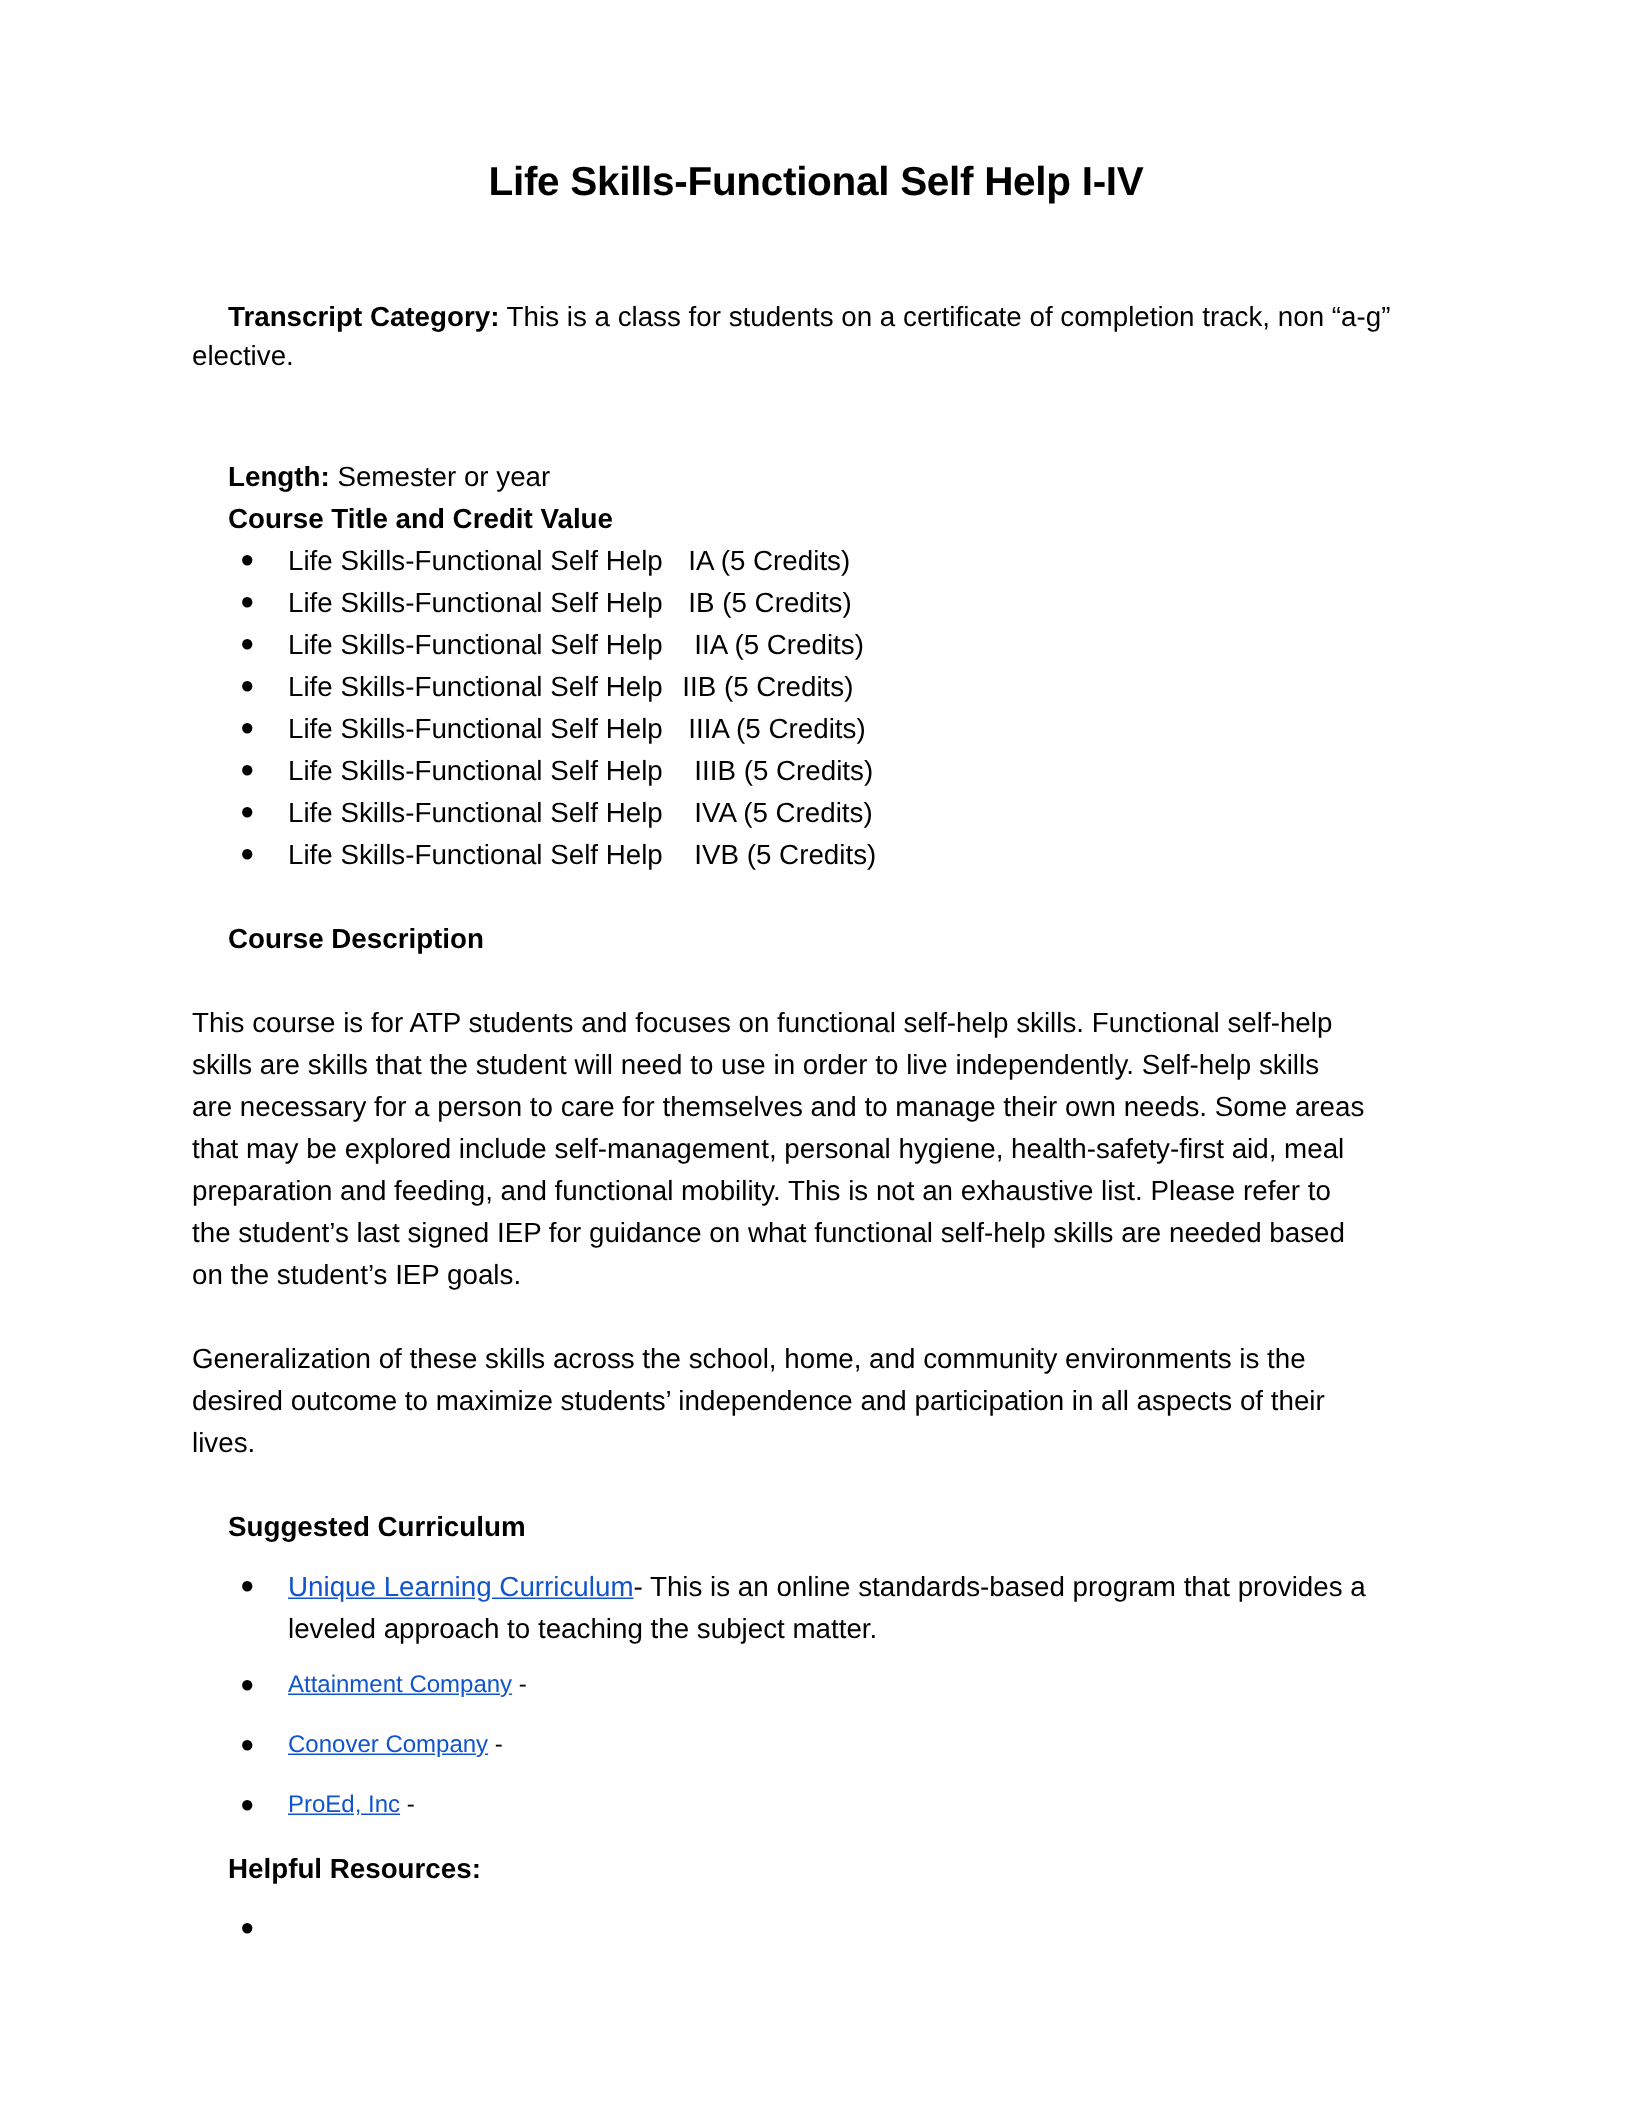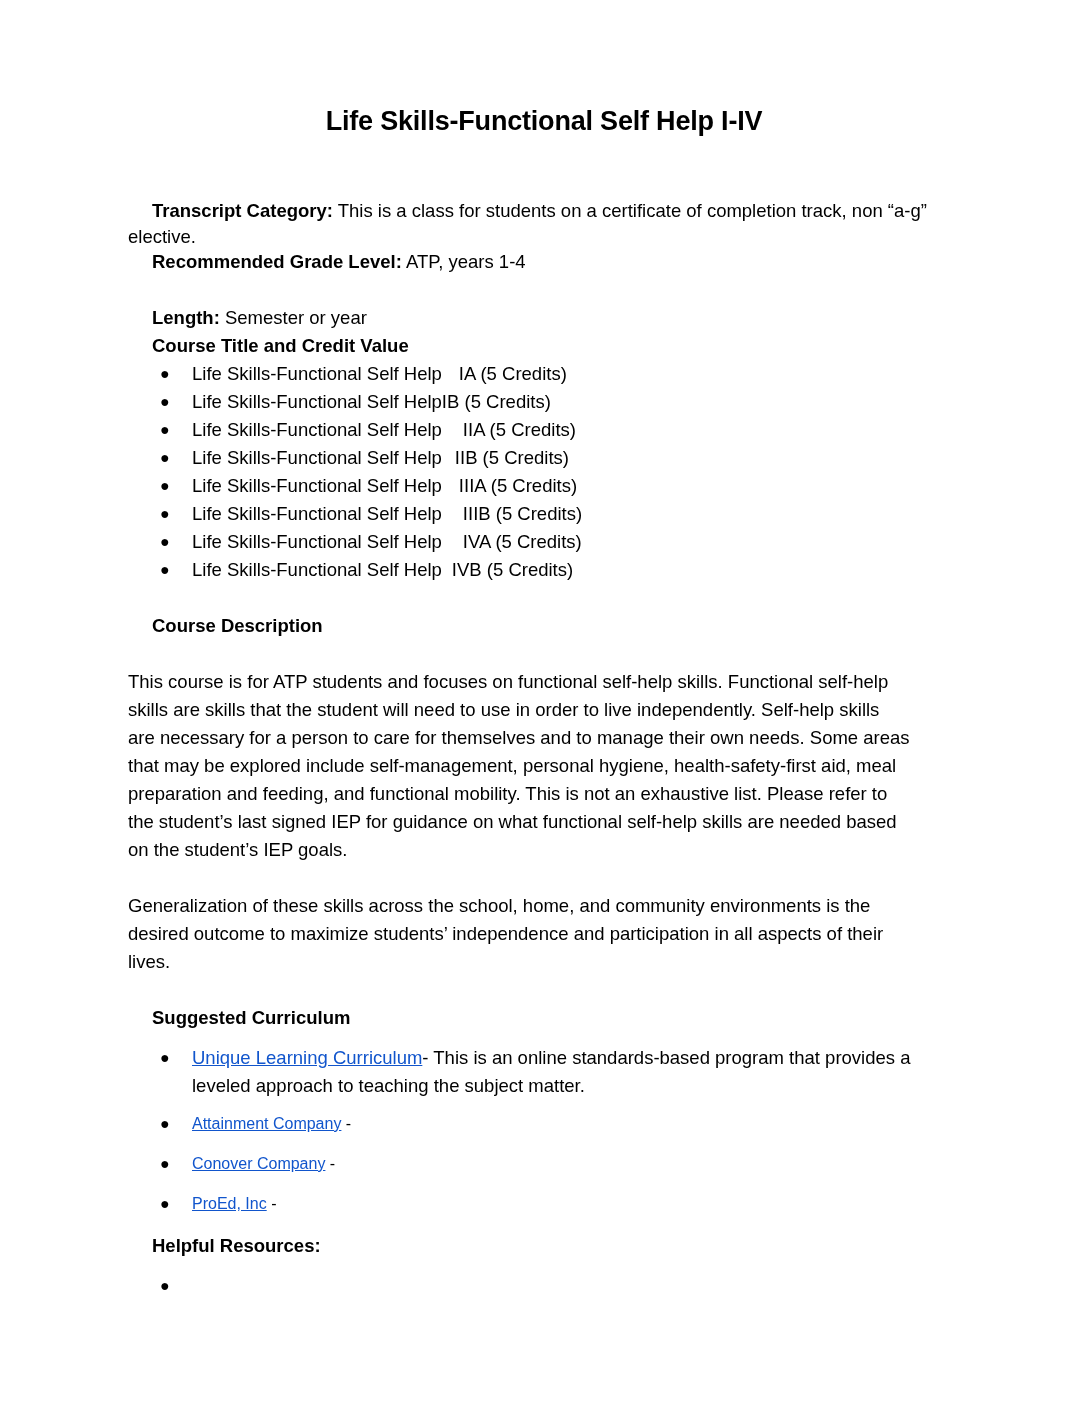--- a/index.html
+++ b/index.html
@@ -29,55 +29,52 @@
 <body>
 
 <div class="page">
   <div class="title">Life Skills-Functional Self Help I-IV</div>
 
   <div class="line" style="top:197px">
     <span class="b">Transcript Category:</span><span> This is a class for students on a certificate of completion track,  non “a-g”</span>
   </div>
   <div class="line" style="top:223px">elective.</div>
 
-  <div class="line" style="top:248px">
-    <span class="b">Recommended Grade Level:</span><span> ATP, years 1-4</span>
-  </div>
 
 
   <div class="line" style="top:304px">
     <span class="b">Length:</span><span> Semester or year</span>
   </div>
 
   <div class="line b" style="top:332px">Course Title and Credit Value</div>
 
   <div>
     <span class="bullet" style="top:360px">●</span>
     <div class="item" style="top:360px"><span>Life Skills-Functional Self Help</span><span class="suffix" style="margin-left:17px">IA (5 Credits)</span></div>
 
     <span class="bullet" style="top:388px">●</span>
-    <div class="item" style="top:388px"><span>Life Skills-Functional Self Help</span><span class="suffix" style="">IB (5 Credits)</span></div>
+    <div class="item" style="top:388px"><span>Life Skills-Functional Self Help</span><span class="suffix" style="margin-left:17px">IB (5 Credits)</span></div>
 
     <span class="bullet" style="top:416px">●</span>
     <div class="item" style="top:416px"><span>Life Skills-Functional Self Help</span><span class="suffix" style="margin-left:21px">IIA (5 Credits)</span></div>
 
     <span class="bullet" style="top:444px">●</span>
     <div class="item" style="top:444px"><span>Life Skills-Functional Self Help</span><span class="suffix" style="margin-left:13px">IIB (5 Credits)</span></div>
 
     <span class="bullet" style="top:472px">●</span>
     <div class="item" style="top:472px"><span>Life Skills-Functional Self Help</span><span class="suffix" style="margin-left:17px">IIIA (5 Credits)</span></div>
 
     <span class="bullet" style="top:500px">●</span>
     <div class="item" style="top:500px"><span>Life Skills-Functional Self Help</span><span class="suffix" style="margin-left:21px">IIIB (5 Credits)</span></div>
 
     <span class="bullet" style="top:528px">●</span>
     <div class="item" style="top:528px"><span>Life Skills-Functional Self Help</span><span class="suffix" style="margin-left:21px">IVA (5 Credits)</span></div>
 
     <span class="bullet" style="top:556px">●</span>
-    <div class="item" style="top:556px"><span>Life Skills-Functional Self Help</span><span class="suffix" style="margin-left:10px">IVB (5 Credits)</span></div>
+    <div class="item" style="top:556px"><span>Life Skills-Functional Self Help</span><span class="suffix" style="margin-left:21px">IVB (5 Credits)</span></div>
   </div>
 
   <div class="line b" style="top:612px">Course Description</div>
 
   <div>
     <div class="line" style="top:668px">This course is for ATP students and focuses on functional self-help skills. Functional self-help</div>
     <div class="line" style="top:696px">skills are skills that the student will need to use in order to live independently.  Self-help skills</div>
     <div class="line" style="top:724px">are necessary for a person to care for themselves and to manage their own needs.  Some areas</div>
     <div class="line" style="top:752px">that may be explored include self-management, personal hygiene, health-safety-first aid, meal</div>
     <div class="line" style="top:780px">preparation and feeding,  and functional mobility. This is not an exhaustive list. Please refer to</div>

